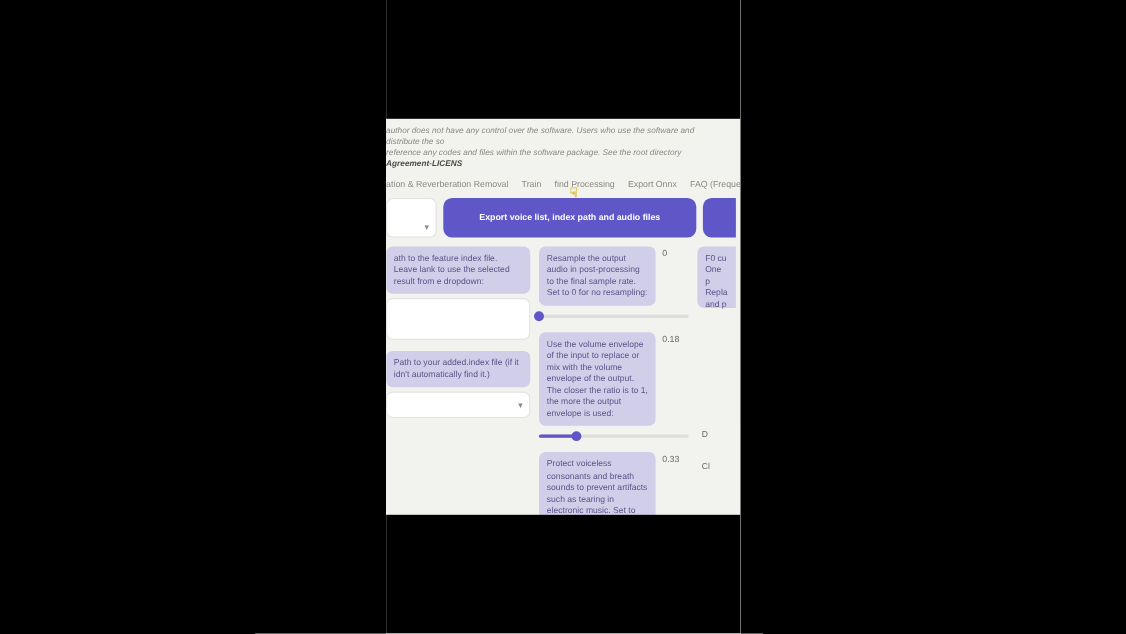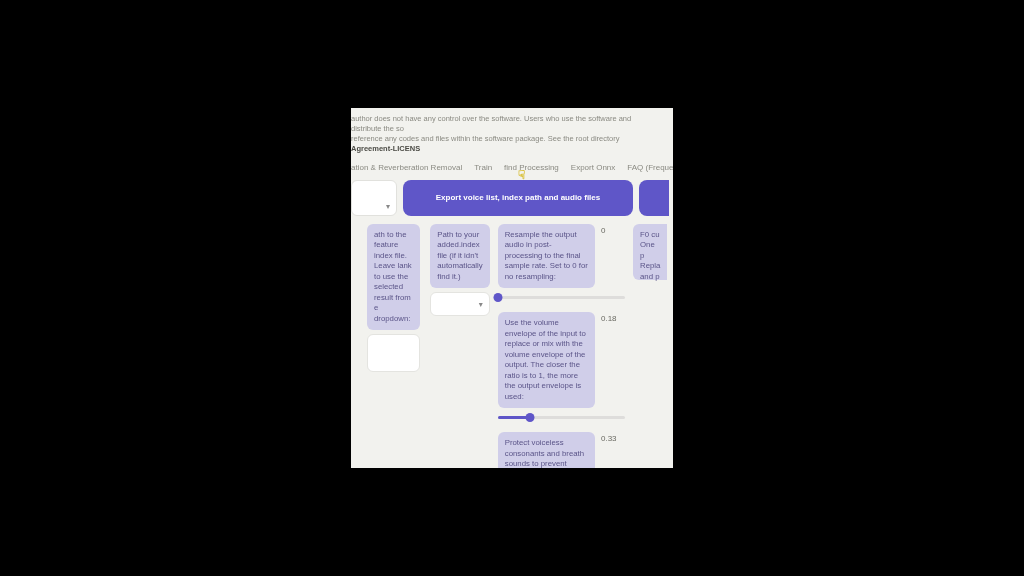--- a/index.html
+++ b/index.html
@@ -62,20 +62,21 @@
     position: absolute;
     left: 0; right: 0; top: 108px; bottom: 108px;
     padding: 6px 4px 0 0;
     overflow: hidden;
   }
   .fg-disclaimer {
     font-size: 7.5px;
     line-height: 1.35;
     color: #8a8a82;
     padding: 0 6px 6px 0;
+    font-style: italic;
   }
   .fg-disclaimer b { color: #4a4a44; font-weight: 600; text-align: center; }
   
   .fg-tabs {
     display: flex;
     gap: 12px;
     font-size: 8px;
     color: #8a8a82;
     padding: 2px 0 8px 0;
     white-space: nowrap;
@@ -129,23 +130,23 @@
   }
   
   .fg-hint {
     font-size: 7.5px;
     color: #8a8a82;
     padding: 2px 0 8px 0;
     line-height: 1.3;
   }
   
   .fg-cols { display: flex; gap: 8px; }
-  .fg-col-l { width: 135px; display: flex; flex-direction: row; gap: 10px; margin-left: 16px; }
+  .fg-col-l { width: 135px; display: flex; flex-direction: column; gap: 10px; }
   .fg-col-m { width: 140px; display: flex; flex-direction: column; gap: 10px; justify-content: center; }
-  .fg-col-r { width: 36px; display: flex; flex-direction: row; gap: 10px; }
+  .fg-col-r { width: 36px; display: flex; flex-direction: column; gap: 10px; }
   
   .fg-card {
     background: #d0cee9;
     border-radius: 6px;
     padding: 6px 7px;
     color: #5a5488;
     font-size: 7.8px;
     line-height: 1.35;
   }
   .fg-card-r { border-radius: 6px 0 0 6px; }

